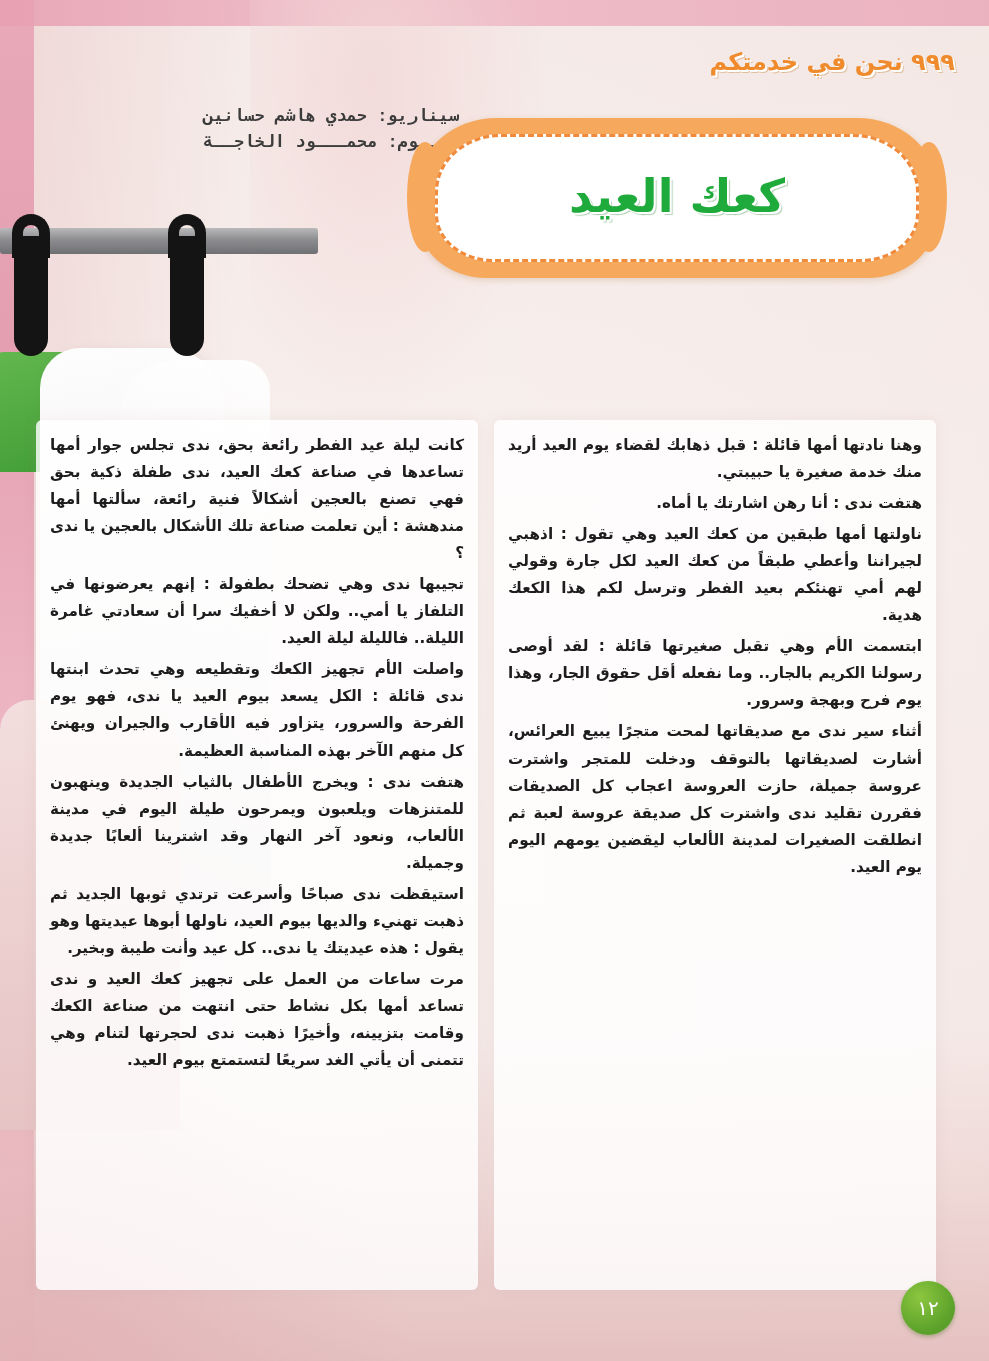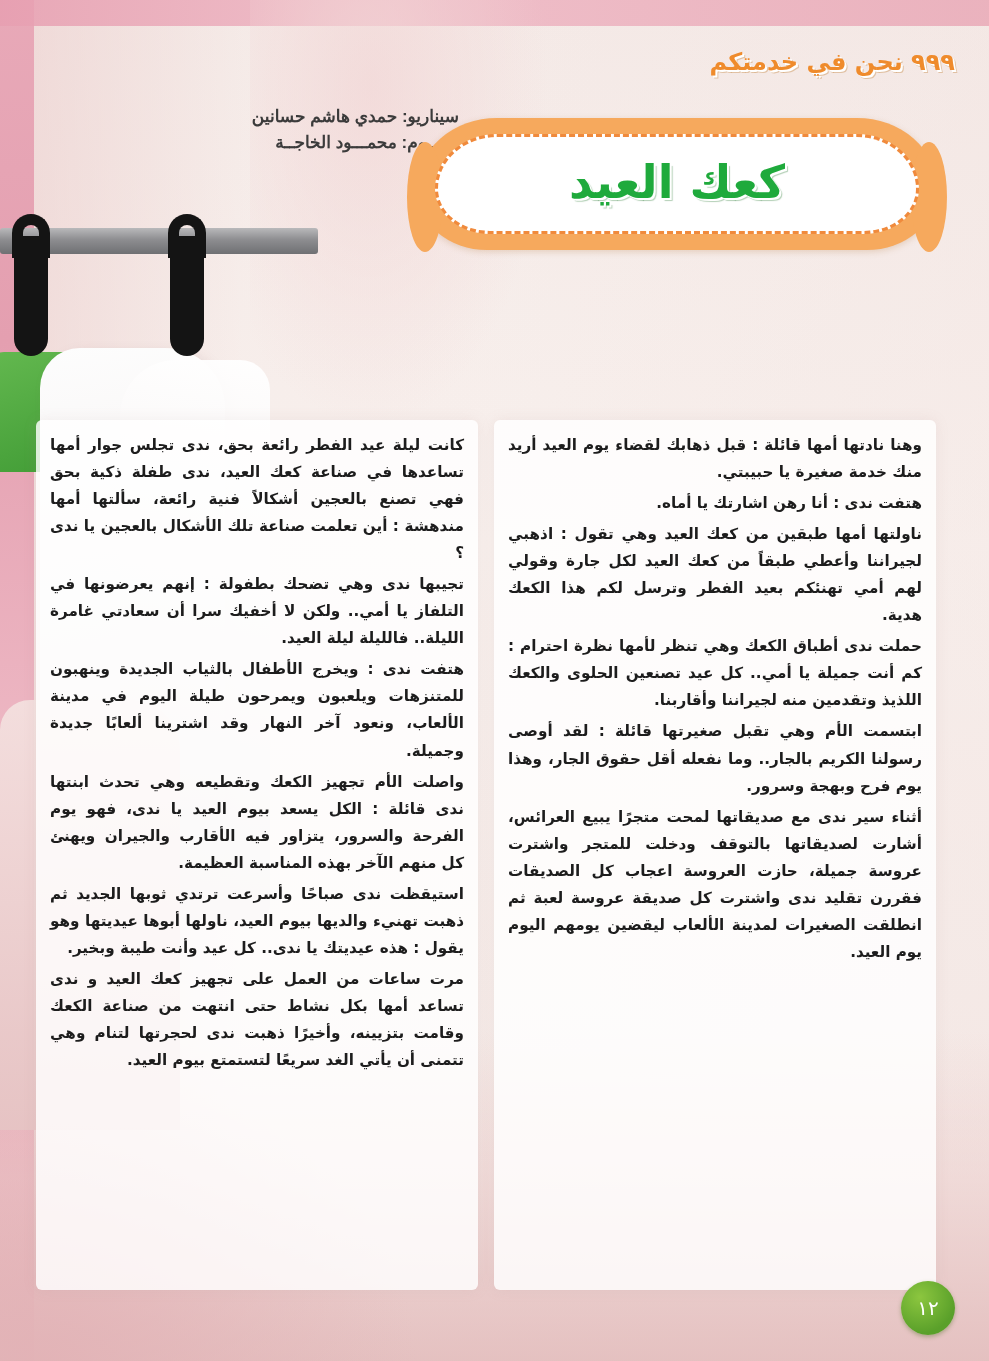--- a/index.html
+++ b/index.html
@@ -133,32 +133,32 @@
     text-shadow: 2px 2px 0 #ffffff, 3px 3px 0 rgba(190,120,40,0.35);
     direction: rtl;
   }
 
   .credits {
     position: absolute;
     right: 530px; top: 104px;
     width: 320px;
     text-align: right;
     direction: rtl;
-    font-family: Liberation Sans, sans-serif;
+    font-family: Liberation Mono, monospace;
     font-weight: bold;
     font-size: 17px;
     color: #3b3b3b;
     line-height: 1.55;
   }
 
   
   .plaque {
     position: absolute;
     right: 52px; top: 118px;
-    width: 520px; height: 132px;
+    width: 520px; height: 160px;
   }
   .plaque-outer {
     position: absolute;
     inset: 0;
     background: #f6a95d;
     border-radius: 80px 80px 70px 70px / 70px 70px 60px 60px;
     box-shadow: 0 2px 6px rgba(180,120,60,0.25);
   }
   .plaque-outer::before {
     content: "";
@@ -278,30 +278,29 @@
     <div class="plaque-outer"></div>
     <div class="plaque-inner">
       <span class="plaque-title">كعك العيد</span>
     </div>
   </div>
 
   <div class="columns">
     <div class="col">
       <p>كانت ليلة عيد الفطر رائعة بحق، ندى تجلس جوار أمها تساعدها في صناعة كعك العيد، ندى طفلة ذكية بحق فهي تصنع بالعجين أشكالاً فنية رائعة، سألتها أمها مندهشة : أين تعلمت صناعة تلك الأشكال بالعجين يا ندى ؟</p>
       <p>تجيبها ندى وهي تضحك بطفولة : إنهم يعرضونها في التلفاز يا أمي.. ولكن لا أخفيك سرا أن سعادتي غامرة الليلة.. فالليلة ليلة العيد.</p>
+      <p>واصلت الأم تجهيز الكعك وتقطيعه وهي تحدث ابنتها ندى قائلة : الكل يسعد بيوم العيد يا ندى، فهو يوم الفرحة والسرور، يتزاور فيه الأقارب والجيران ويهنئ كل منهم الآخر بهذه المناسبة العظيمة.</p>
       <p>هتفت ندى : ويخرج الأطفال بالثياب الجديدة وينهبون للمتنزهات ويلعبون ويمرحون طيلة اليوم في مدينة الألعاب، ونعود آخر النهار وقد اشترينا ألعابًا جديدة وجميلة.</p>
-      <p>واصلت الأم تجهيز الكعك وتقطيعه وهي تحدث ابنتها ندى قائلة : الكل يسعد بيوم العيد يا ندى، فهو يوم الفرحة والسرور، يتزاور فيه الأقارب والجيران ويهنئ كل منهم الآخر بهذه المناسبة العظيمة.</p>
       <p>استيقظت ندى صباحًا وأسرعت ترتدي ثوبها الجديد ثم ذهبت تهنيء والديها بيوم العيد، ناولها أبوها عيديتها وهو يقول : هذه عيديتك يا ندى.. كل عيد وأنت طيبة وبخير.</p>
       <p>مرت ساعات من العمل على تجهيز كعك العيد و ندى تساعد أمها بكل نشاط حتى انتهت من صناعة الكعك وقامت بتزيينه، وأخيرًا ذهبت ندى لحجرتها لتنام وهي تتمنى أن يأتي الغد سريعًا لتستمتع بيوم العيد.</p>
     </div>
     <div class="col">
       <p>وهنا نادتها أمها قائلة : قبل ذهابك لقضاء يوم العيد أريد منك خدمة صغيرة يا حبيبتي.</p>
       <p>هتفت ندى : أنا رهن اشارتك يا أماه.</p>
       <p>ناولتها أمها طبقين من كعك العيد وهي تقول : اذهبي لجيراننا وأعطي طبقاً من كعك العيد لكل جارة وقولي لهم أمي تهنئكم بعيد الفطر وترسل لكم هذا الكعك هدية.</p>
-      <p>حملت ندى أطباق الكعك وهي تنظر لأمها نظرة احترام : كم أنت جميلة يا أمي.. كل عيد تصنعين الحلوى والكعك اللذيذ وتقدمين منه لجيراننا وأقاربنا.</p>
       <p>ابتسمت الأم وهي تقبل صغيرتها قائلة : لقد أوصى رسولنا الكريم بالجار.. وما نفعله أقل حقوق الجار، وهذا يوم فرح وبهجة وسرور.</p>
       <p>أثناء سير ندى مع صديقاتها لمحت متجرًا يبيع العرائس، أشارت لصديقاتها بالتوقف ودخلت للمتجر واشترت عروسة جميلة، حازت العروسة اعجاب كل الصديقات فقررن تقليد ندى واشترت كل صديقة عروسة لعبة ثم انطلقت الصغيرات لمدينة الألعاب ليقضين يومهم اليوم يوم العيد.</p>
     </div>
   </div>
 
   <div class="page-badge">١٢</div>
 
 </div>
 
 </body></html>

